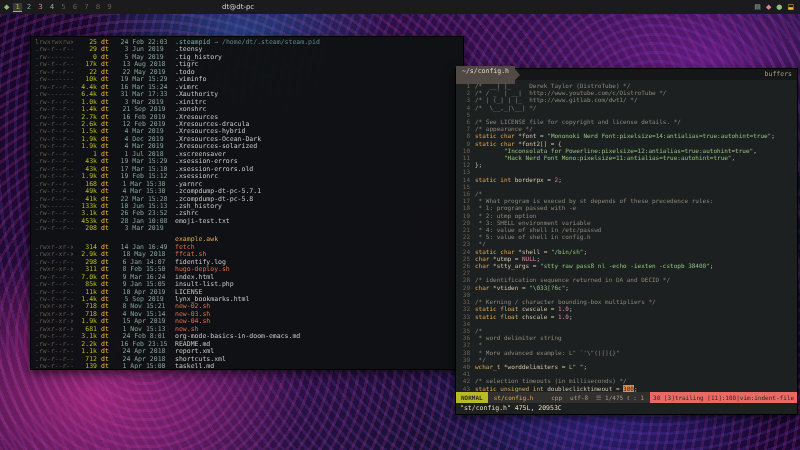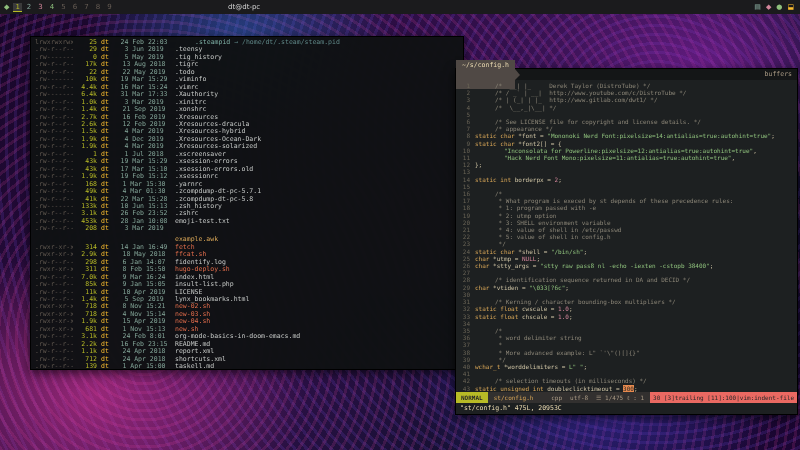--- a/index.html
+++ b/index.html
@@ -15,49 +15,49 @@
       repeating-radial-gradient(circle at 82% 30%, rgba(140,90,255,.14) 0 3px, rgba(0,0,0,0) 3px 9px),
       linear-gradient(130deg,#160627,#33104d 45%,#10102e 75%,#1c0533);
   }
   
   .topbar{position:absolute;left:0;top:0;width:800px;height:14px;background:#1b1b1d;
     display:flex;align-items:center;font-family:"DejaVu Sans",sans-serif;font-size:7px;color:#bbb;}
   .launcher{padding:0 4px;color:#8ec07c;}
   .wsbox{display:flex;gap:3px;}
   .ws{padding:0 2px;cursor:default;}
   .ws.active{background:#3a3a3a;border-bottom:1px solid #b8bb26;}
-  .topbar-title{position:absolute;left:228px;color:#d5d5d5;}
+  .topbar-title{position:absolute;left:222px;color:#d5d5d5;}
   .tray{margin-left:auto;display:flex;gap:5px;padding-right:6px;}
   
   .term{position:absolute;box-shadow:0 3px 10px rgba(0,0,0,.65);border:1px solid #000;}
   .left-term{left:30px;top:36px;width:428px;height:330px;background:rgba(15,17,19,.98);
     font-size:6.5px;line-height:7.45px;padding:2px 0 0 4px;overflow:hidden;}
   .lsrow{display:flex;white-space:pre;}
   .lsrow span{white-space:pre;}
   .perm{width:38px;margin-right:4px;color:#5f574f;overflow:hidden;}
   .size{width:20px;margin-right:4px;text-align:right;color:#b8bb26;}
   .owner{width:12px;margin-right:4px;color:#fabd2f;}
   .date{width:54px;margin-right:4px;color:#83a598;text-align:center;}
   .name{color:#c5c8c6;}
   .name.w{color:#c5c8c6;} .name.o{color:#e06c4b;} .name.c{color:#7daea3;} .name.y{color:#d8a657;margin-top:11px;}
   .link{color:#5f8787;}
   .promptline{white-space:pre;margin-top:16px;}
   .blockcursor{display:inline-block;width:4px;height:6px;background:#b8bb26;margin-left:2px;}
   
   .right-term{left:455px;top:68px;width:341px;height:345px;background:#1d2021;
     font-size:6px;line-height:7.2px;display:flex;flex-direction:column;}
   .tabline{height:11px;background:#141617;display:flex;align-items:center;font-size:6.5px;flex:0 0 auto;}
-  .tab{background:#504945;color:#ebdbb2;padding:0 6px;height:29px;line-height:11px;}
+  .tab{background:#504945;color:#ebdbb2;padding:0 6px;height:18px;line-height:11px;}
   .tab-arrow{width:0;height:0;border-top:6px solid transparent;border-bottom:5px solid transparent;border-left:5px solid #504945;}
   .buffers{margin-left:auto;color:#a89984;padding-right:5px;}
   .code{flex:1 1 auto;overflow:hidden;padding-top:2px;}
   .cl{white-space:pre;}
   .ln{display:inline-block;width:14px;text-align:right;margin-right:5px;color:#6a6456;}
   .lc span{white-space:pre;}
-  .c{color:#8b8577;margin-left:20px;} .k{color:#d8a657;} .s{color:#8ec07c;} .n{color:#d3869b;}
+  .c{color:#8b8577;} .k{color:#d8a657;} .s{color:#8ec07c;} .n{color:#d3869b;}
   .p{color:#cdc2a3;} .hl{background:#e78a4e;color:#1d2021;}
   .statusline{height:11px;background:#32302f;display:flex;align-items:center;font-size:6px;flex:0 0 auto;}
   .seg-mode{background:#b8bb26;color:#282828;padding:0 5px;height:11px;line-height:11px;font-weight:bold;}
   .seg-file{color:#d8a657;padding:0 6px;}
   .seg-dim{color:#a89984;padding:0 4px;}
   .seg-lint{background:#ea6962;color:#282828;padding:0 3px;height:11px;line-height:11px;margin-left:2px;}
   .spacer{flex:1;}
   .cmdline{height:11px;line-height:11px;color:#ebdbb2;padding-left:4px;font-size:6.5px;background:#1d2021;flex:0 0 auto;}
 </style>
 </head>
@@ -100,21 +100,21 @@
       <div class="lsrow"><span class="perm">.rw-r--r--</span><span class="size">2.7k</span><span class="owner">dt</span><span class="date">16 Feb 2019</span><span class="name w">.Xresources</span></div>
       <div class="lsrow"><span class="perm">.rw-r--r--</span><span class="size">2.6k</span><span class="owner">dt</span><span class="date">12 Feb 2019</span><span class="name w">.Xresources-dracula</span></div>
       <div class="lsrow"><span class="perm">.rw-r--r--</span><span class="size">1.5k</span><span class="owner">dt</span><span class="date">4 Mar 2019</span><span class="name w">.Xresources-hybrid</span></div>
       <div class="lsrow"><span class="perm">.rw-r--r--</span><span class="size">1.9k</span><span class="owner">dt</span><span class="date">4 Dec 2019</span><span class="name w">.Xresources-Ocean-Dark</span></div>
       <div class="lsrow"><span class="perm">.rw-r--r--</span><span class="size">1.9k</span><span class="owner">dt</span><span class="date">4 Mar 2019</span><span class="name w">.Xresources-solarized</span></div>
       <div class="lsrow"><span class="perm">.rw-r--r--</span><span class="size">1</span><span class="owner">dt</span><span class="date">1 Jul 2018</span><span class="name w">.xscreensaver</span></div>
       <div class="lsrow"><span class="perm">.rw-r--r--</span><span class="size">43k</span><span class="owner">dt</span><span class="date">19 Mar 15:29</span><span class="name w">.xsession-errors</span></div>
       <div class="lsrow"><span class="perm">.rw-r--r--</span><span class="size">43k</span><span class="owner">dt</span><span class="date">17 Mar 15:10</span><span class="name w">.xsession-errors.old</span></div>
       <div class="lsrow"><span class="perm">.rw-r--r--</span><span class="size">1.9k</span><span class="owner">dt</span><span class="date">19 Feb 15:12</span><span class="name w">.xsessionrc</span></div>
       <div class="lsrow"><span class="perm">.rw-r--r--</span><span class="size">168</span><span class="owner">dt</span><span class="date">1 Mar 15:30</span><span class="name w">.yarnrc</span></div>
-      <div class="lsrow"><span class="perm">.rw-r--r--</span><span class="size">49k</span><span class="owner">dt</span><span class="date">4 Mar 01:30</span><span class="name w">.zcompdump-dt-pc-5.7.1</span></div>
+      <div class="lsrow"><span class="perm">.rw-r--r--</span><span class="size">49k</span><span class="owner">dt</span><span class="date">4 Mar 15:30</span><span class="name w">.zcompdump-dt-pc-5.7.1</span></div>
       <div class="lsrow"><span class="perm">.rw-r--r--</span><span class="size">41k</span><span class="owner">dt</span><span class="date">22 Mar 15:28</span><span class="name w">.zcompdump-dt-pc-5.8</span></div>
       <div class="lsrow"><span class="perm">.rw-------</span><span class="size">133k</span><span class="owner">dt</span><span class="date">10 Jun 15:13</span><span class="name w">.zsh_history</span></div>
       <div class="lsrow"><span class="perm">.rw-r--r--</span><span class="size">3.1k</span><span class="owner">dt</span><span class="date">26 Feb 23:52</span><span class="name w">.zshrc</span></div>
       <div class="lsrow"><span class="perm">.rw-r--r--</span><span class="size">453k</span><span class="owner">dt</span><span class="date">28 Jan 10:08</span><span class="name w">emoji-test.txt</span></div>
       <div class="lsrow"><span class="perm">.rw-r--r--</span><span class="size">208</span><span class="owner">dt</span><span class="date">3 Mar 2019</span><span class="name y">example.awk</span></div>
       <div class="lsrow"><span class="perm">.rwxr-xr-x</span><span class="size">314</span><span class="owner">dt</span><span class="date">14 Jan 16:49</span><span class="name o">fetch</span></div>
       <div class="lsrow"><span class="perm">.rwxr-xr-x</span><span class="size">2.9k</span><span class="owner">dt</span><span class="date">18 May 2018</span><span class="name o">ffcat.sh</span></div>
       <div class="lsrow"><span class="perm">.rw-r--r--</span><span class="size">298</span><span class="owner">dt</span><span class="date">6 Jan 14:07</span><span class="name w">fidentify.log</span></div>
       <div class="lsrow"><span class="perm">.rwxr-xr-x</span><span class="size">311</span><span class="owner">dt</span><span class="date">8 Feb 15:50</span><span class="name o">hugo-deploy.sh</span></div>
       <div class="lsrow"><span class="perm">.rw-r--r--</span><span class="size">7.0k</span><span class="owner">dt</span><span class="date">9 Mar 16:24</span><span class="name w">index.html</span></div>

